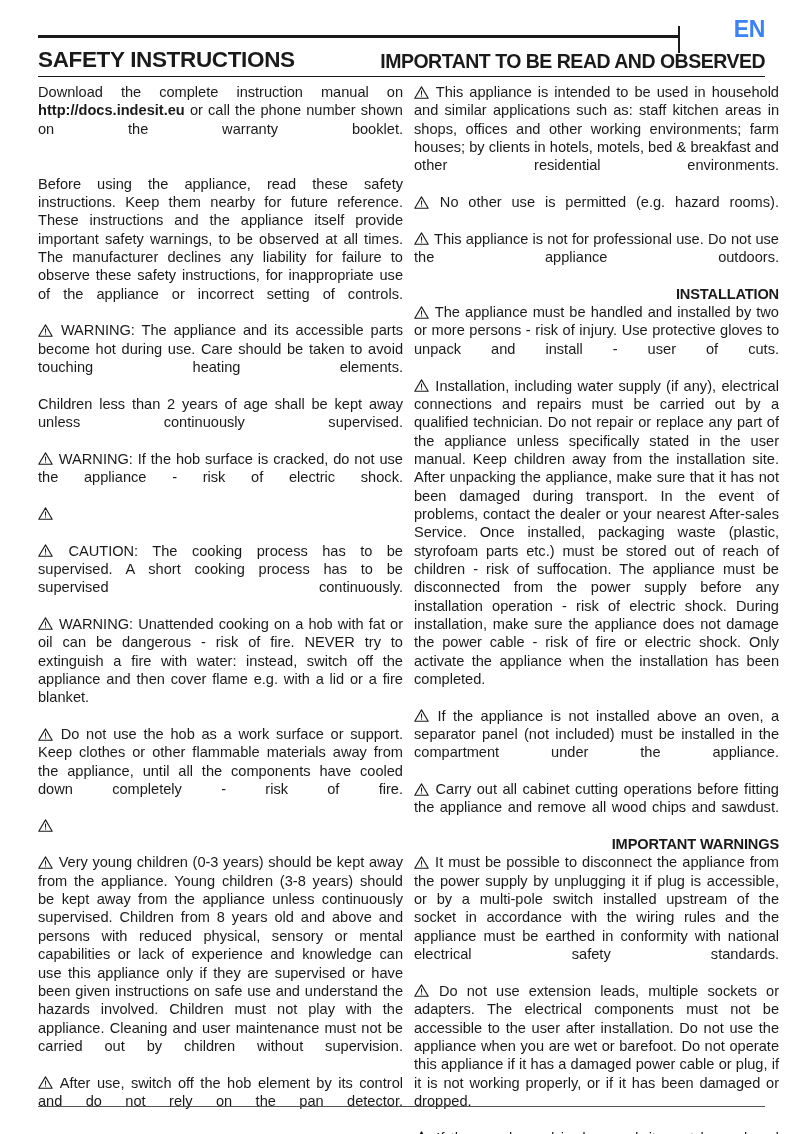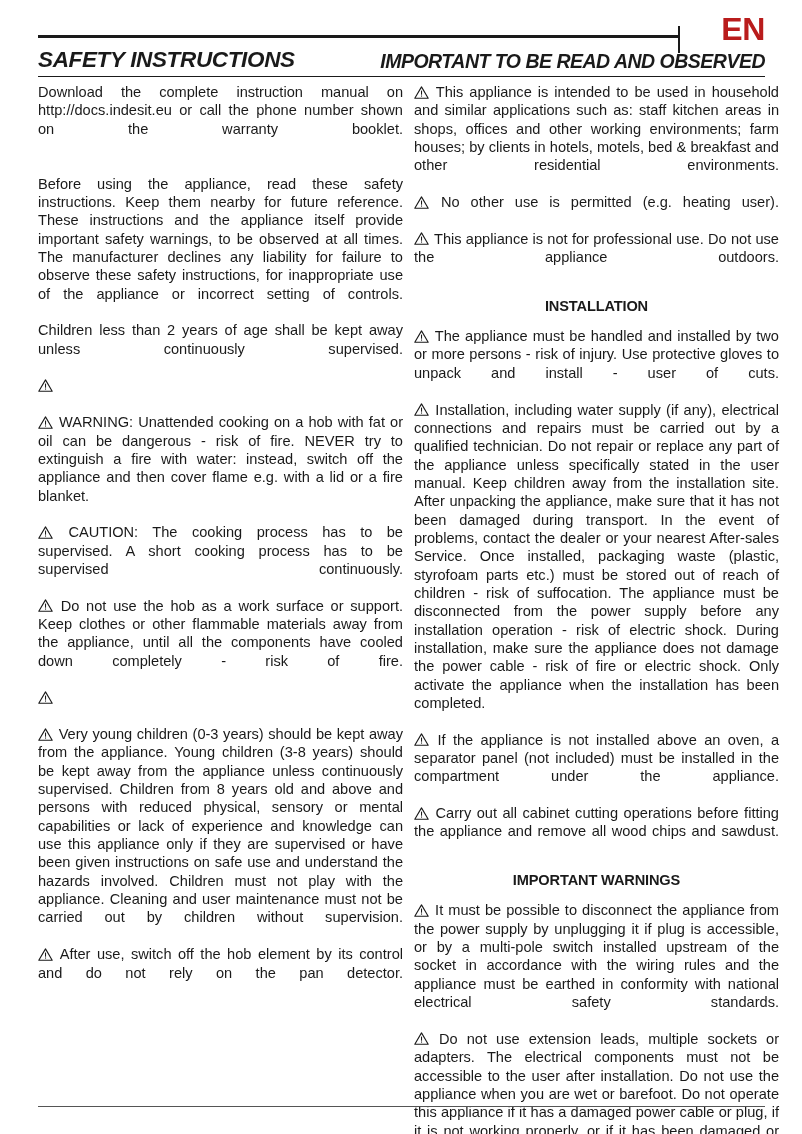--- a/index.html
+++ b/index.html
@@ -43,33 +43,32 @@
     left: 640px;
     top: 12px;
     width: 2px;
     height: 27px;
     background: #1a1a1a;
   }
   .lang-badge {
     position: absolute;
     right: 0;
     top: 0;
-    font-size: 32px;
+    font-size: 23px;
     font-weight: bold;
     letter-spacing: -0.3px;
     line-height: 30px;
-    color: #b91c1c;
+    color: #3b82f6;
   }
   .title-row {
     position: absolute;
     left: 0;
     top: 32px;
     width: 727px;
     height: 30px;
-    font-style: italic;
   }
   .doc-title {
     position: absolute;
     left: 0;
     top: 0;
     font-size: 22.5px;
     font-weight: bold;
     letter-spacing: -0.35px;
     line-height: 28px;
     white-space: nowrap;
@@ -125,29 +124,29 @@
     content: "";
     display: inline-block;
     width: 100%;
   }
 
   .spacer {
     height: 18.35px;
   }
 
   .sect-head {
-    margin: 12px;
+    margin: 0;
     font-weight: bold;
     font-size: 14.6px;
     line-height: 18.35px;
     letter-spacing: -0.15px;
-    text-align: center;
-  }
-
-  .bold { font-weight: normal; }
+    text-align: right;
+  }
+
+  .bold { font-weight: bold; }
 
   
   .warn {
     display: inline-block;
     width: 15px;
     height: 13px;
     vertical-align: -1.5px;
     margin-right: 1px;
     position: relative;
   }
@@ -177,36 +176,46 @@
       <div class="doc-subtitle">IMPORTANT TO BE READ AND OBSERVED</div>
     </div>
   </div>
   <div class="rule-under-title"></div>
 
   <div class="columns">
     <div class="col col-left" id="col-left">
         <div class="para"><span>Download the complete instruction manual on </span><span class="bold">http://docs.indesit.eu</span><span> or call the phone number shown on the warranty booklet.</span></div>
         <div class="spacer"></div>
         <div class="para"><span>Before using the appliance, read these safety instructions. Keep them nearby for future reference. These instructions and the appliance itself provide important safety warnings, to be observed at all times. The manufacturer declines any liability for failure to observe these safety instructions, for inappropriate use of the appliance or incorrect setting of controls.</span></div>
+        <div class="para"><span class="warn"><svg width="15" height="13" viewBox="0 0 15 13" xmlns="http://www.w3.org/2000/svg">
+              <path d="M7.5 0.9 L14.2 12.3 L0.8 12.3 Z" fill="none" stroke="#1a1a1a" stroke-width="1.1" stroke-linejoin="round"></path>
+              <rect x="7.0" y="4.6" width="1.05" height="4.1" fill="#1a1a1a"></rect>
+              <rect x="7.0" y="9.5" width="1.05" height="1.1" fill="#1a1a1a"></rect>
+            </svg></span> <span>WARNING: The appliance and its accessible parts become hot during use. Care should be taken to avoid touching heating elements.</span></div>
         <div class="para"><span>Children less than 2 years of age shall be kept away unless continuously supervised.</span></div>
         <div class="para"><span class="warn"><svg width="15" height="13" viewBox="0 0 15 13" xmlns="http://www.w3.org/2000/svg">
               <path d="M7.5 0.9 L14.2 12.3 L0.8 12.3 Z" fill="none" stroke="#1a1a1a" stroke-width="1.1" stroke-linejoin="round"></path>
               <rect x="7.0" y="4.6" width="1.05" height="4.1" fill="#1a1a1a"></rect>
               <rect x="7.0" y="9.5" width="1.05" height="1.1" fill="#1a1a1a"></rect>
+            </svg></span> <span>WARNING: If the hob surface is cracked, do not use the appliance - risk of electric shock.</span></div>
+        <div class="para"><span class="warn"><svg width="15" height="13" viewBox="0 0 15 13" xmlns="http://www.w3.org/2000/svg">
+              <path d="M7.5 0.9 L14.2 12.3 L0.8 12.3 Z" fill="none" stroke="#1a1a1a" stroke-width="1.1" stroke-linejoin="round"></path>
+              <rect x="7.0" y="4.6" width="1.05" height="4.1" fill="#1a1a1a"></rect>
+              <rect x="7.0" y="9.5" width="1.05" height="1.1" fill="#1a1a1a"></rect>
             </svg></span> </div>
         <div class="para"><span class="warn"><svg width="15" height="13" viewBox="0 0 15 13" xmlns="http://www.w3.org/2000/svg">
               <path d="M7.5 0.9 L14.2 12.3 L0.8 12.3 Z" fill="none" stroke="#1a1a1a" stroke-width="1.1" stroke-linejoin="round"></path>
               <rect x="7.0" y="4.6" width="1.05" height="4.1" fill="#1a1a1a"></rect>
               <rect x="7.0" y="9.5" width="1.05" height="1.1" fill="#1a1a1a"></rect>
+            </svg></span> <span>CAUTION: The cooking process has to be supervised. A short cooking process has to be supervised continuously.</span></div>
+        <div class="para"><span class="warn"><svg width="15" height="13" viewBox="0 0 15 13" xmlns="http://www.w3.org/2000/svg">
+              <path d="M7.5 0.9 L14.2 12.3 L0.8 12.3 Z" fill="none" stroke="#1a1a1a" stroke-width="1.1" stroke-linejoin="round"></path>
+              <rect x="7.0" y="4.6" width="1.05" height="4.1" fill="#1a1a1a"></rect>
+              <rect x="7.0" y="9.5" width="1.05" height="1.1" fill="#1a1a1a"></rect>
             </svg></span> <span>WARNING: Unattended cooking on a hob with fat or oil can be dangerous - risk of fire. NEVER try to extinguish a fire with water: instead, switch off the appliance and then cover flame e.g. with a lid or a fire blanket.</span></div>
-        <div class="para"><span class="warn"><svg width="15" height="13" viewBox="0 0 15 13" xmlns="http://www.w3.org/2000/svg">
-              <path d="M7.5 0.9 L14.2 12.3 L0.8 12.3 Z" fill="none" stroke="#1a1a1a" stroke-width="1.1" stroke-linejoin="round"></path>
-              <rect x="7.0" y="4.6" width="1.05" height="4.1" fill="#1a1a1a"></rect>
-              <rect x="7.0" y="9.5" width="1.05" height="1.1" fill="#1a1a1a"></rect>
-            </svg></span> <span>CAUTION: The cooking process has to be supervised. A short cooking process has to be supervised continuously.</span></div>
         <div class="para"><span class="warn"><svg width="15" height="13" viewBox="0 0 15 13" xmlns="http://www.w3.org/2000/svg">
               <path d="M7.5 0.9 L14.2 12.3 L0.8 12.3 Z" fill="none" stroke="#1a1a1a" stroke-width="1.1" stroke-linejoin="round"></path>
               <rect x="7.0" y="4.6" width="1.05" height="4.1" fill="#1a1a1a"></rect>
               <rect x="7.0" y="9.5" width="1.05" height="1.1" fill="#1a1a1a"></rect>
             </svg></span> <span>Do not use the hob as a work surface or support. Keep clothes or other flammable materials away from the appliance, until all the components have cooled down completely - risk of fire.</span></div>
         <div class="para"><span class="warn"><svg width="15" height="13" viewBox="0 0 15 13" xmlns="http://www.w3.org/2000/svg">
               <path d="M7.5 0.9 L14.2 12.3 L0.8 12.3 Z" fill="none" stroke="#1a1a1a" stroke-width="1.1" stroke-linejoin="round"></path>
               <rect x="7.0" y="4.6" width="1.05" height="4.1" fill="#1a1a1a"></rect>
               <rect x="7.0" y="9.5" width="1.05" height="1.1" fill="#1a1a1a"></rect>
             </svg></span> </div>
@@ -224,21 +233,21 @@
     <div class="col col-right" id="col-right">
         <div class="para"><span class="warn"><svg width="15" height="13" viewBox="0 0 15 13" xmlns="http://www.w3.org/2000/svg">
               <path d="M7.5 0.9 L14.2 12.3 L0.8 12.3 Z" fill="none" stroke="#1a1a1a" stroke-width="1.1" stroke-linejoin="round"></path>
               <rect x="7.0" y="4.6" width="1.05" height="4.1" fill="#1a1a1a"></rect>
               <rect x="7.0" y="9.5" width="1.05" height="1.1" fill="#1a1a1a"></rect>
             </svg></span> <span>This appliance is intended to be used in household and similar applications such as: staff kitchen areas in shops, offices and other working environments; farm houses; by clients in hotels, motels, bed &amp; breakfast and other residential environments.</span></div>
         <div class="para"><span class="warn"><svg width="15" height="13" viewBox="0 0 15 13" xmlns="http://www.w3.org/2000/svg">
               <path d="M7.5 0.9 L14.2 12.3 L0.8 12.3 Z" fill="none" stroke="#1a1a1a" stroke-width="1.1" stroke-linejoin="round"></path>
               <rect x="7.0" y="4.6" width="1.05" height="4.1" fill="#1a1a1a"></rect>
               <rect x="7.0" y="9.5" width="1.05" height="1.1" fill="#1a1a1a"></rect>
-            </svg></span> <span>No other use is permitted (e.g. heating user).</span></div>
+            </svg></span> <span>No other use is permitted (e.g. hazard rooms).</span></div>
         <div class="para"><span class="warn"><svg width="15" height="13" viewBox="0 0 15 13" xmlns="http://www.w3.org/2000/svg">
               <path d="M7.5 0.9 L14.2 12.3 L0.8 12.3 Z" fill="none" stroke="#1a1a1a" stroke-width="1.1" stroke-linejoin="round"></path>
               <rect x="7.0" y="4.6" width="1.05" height="4.1" fill="#1a1a1a"></rect>
               <rect x="7.0" y="9.5" width="1.05" height="1.1" fill="#1a1a1a"></rect>
             </svg></span> <span>This appliance is not for professional use. Do not use the appliance outdoors.</span></div>
         <div class="sect-head">INSTALLATION</div>
         <div class="para"><span class="warn"><svg width="15" height="13" viewBox="0 0 15 13" xmlns="http://www.w3.org/2000/svg">
               <path d="M7.5 0.9 L14.2 12.3 L0.8 12.3 Z" fill="none" stroke="#1a1a1a" stroke-width="1.1" stroke-linejoin="round"></path>
               <rect x="7.0" y="4.6" width="1.05" height="4.1" fill="#1a1a1a"></rect>
               <rect x="7.0" y="9.5" width="1.05" height="1.1" fill="#1a1a1a"></rect>

